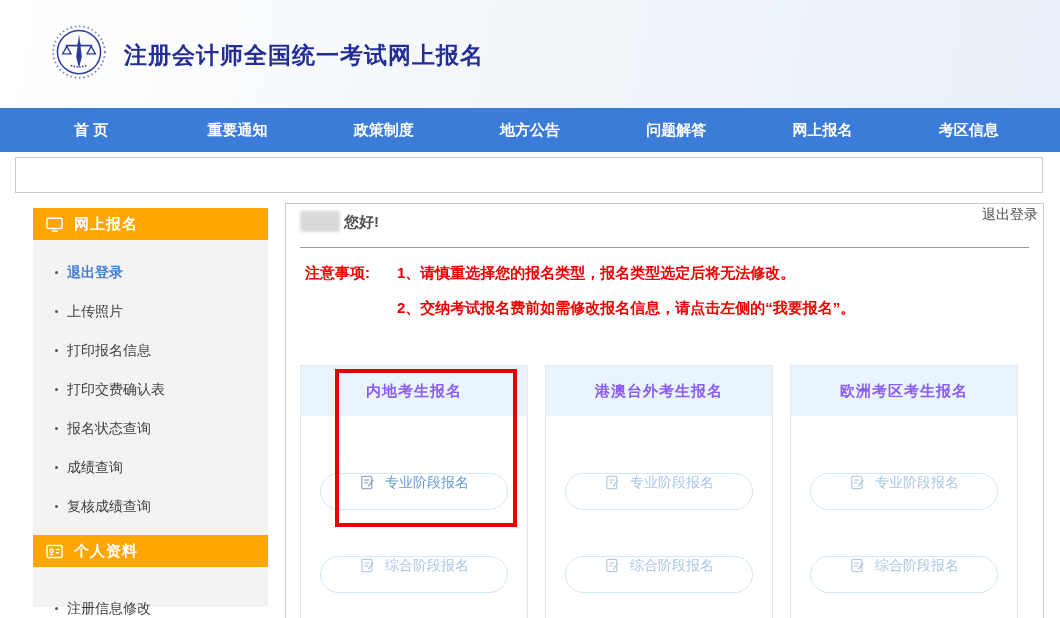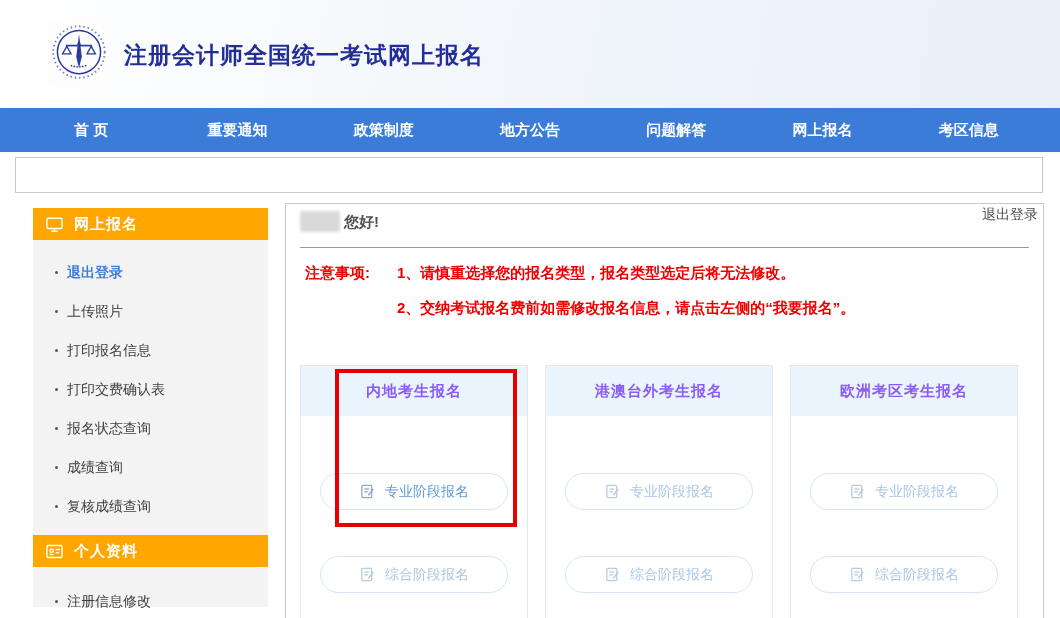--- a/index.html
+++ b/index.html
@@ -52,21 +52,21 @@
   .notice-line1 { position:absolute; left:397px; top:264px; font-size:15px; font-weight:bold; color:#ee0000; }
   .notice-line2 { position:absolute; left:397px; top:299px; font-size:15px; font-weight:bold; color:#ee0000; }
 
   
   .reg-panel { position:absolute; top:365px; width:228px; height:268px;
                background:#fff; border:1px solid #e7e7e7; }
   .reg-panel.p1 { left:300px; } .reg-panel.p2 { left:545px; } .reg-panel.p3 { left:790px; }
   .reg-head { height:50px; background:#e9f4fd; display:flex; align-items:center; justify-content:center;
               font-size:15px; font-weight:bold; color:#8b5cf6; letter-spacing:1px; }
   .reg-btn { position:absolute; left:19px; width:188px; height:37px; border:1px solid #d5e6f6;
-             border-radius:19px; background:#fff; display:flex; align-items:center; justify-content:center;
+             border-radius:19px; background:#fff; display:flex; align-items:flex-start; justify-content:center;
              cursor:pointer; font-size:14px; }
   .reg-btn svg { width:17px; height:17px; margin-right:9px; }
   .reg-btn.row1 { top:107px; } .reg-btn.row2 { top:190px; }
   .reg-btn.on  { color:#5f9cdb; }  .reg-btn.on svg { color:#93a9c6; }
   .reg-btn.off { color:#a9c6e6; }  .reg-btn.off svg { color:#b9cce0; }
 
   
   .red-rect { position:absolute; left:335px; top:369px; width:182px; height:158px;
               border:4px solid #e60000; pointer-events:none; z-index:30; }
 </style>
@@ -154,21 +154,21 @@
   <div class="side-header" style="top:535px;">
     <svg viewBox="0 0 24 24" fill="none" stroke="#ffffff" stroke-width="1.8">
       <rect x="2.5" y="4.5" width="19" height="15" rx="1.5"></rect>
       <circle cx="8.3" cy="11" r="2.1"></circle>
       <line x1="6" y1="15.8" x2="10.6" y2="15.8"></line>
       <line x1="13.5" y1="9.5" x2="19" y2="9.5"></line>
       <line x1="13.5" y1="13.5" x2="17.5" y2="13.5"></line>
     </svg>
     <span class="sh-label">个人资料</span>
   </div>
-  <ul class="side-list" style="top:567px; height:40px; padding-top:15px;text-align:right;">
+  <ul class="side-list" style="top:567px; height:40px; padding-top:22px;text-align:right;">
     <li>
         <span class="dot"></span>
         <span>注册信息修改</span>
       </li>
   </ul>
 
   <div class="main-panel"></div>
 
   <div class="greeting-row">
     <span class="masked-name"></span>

